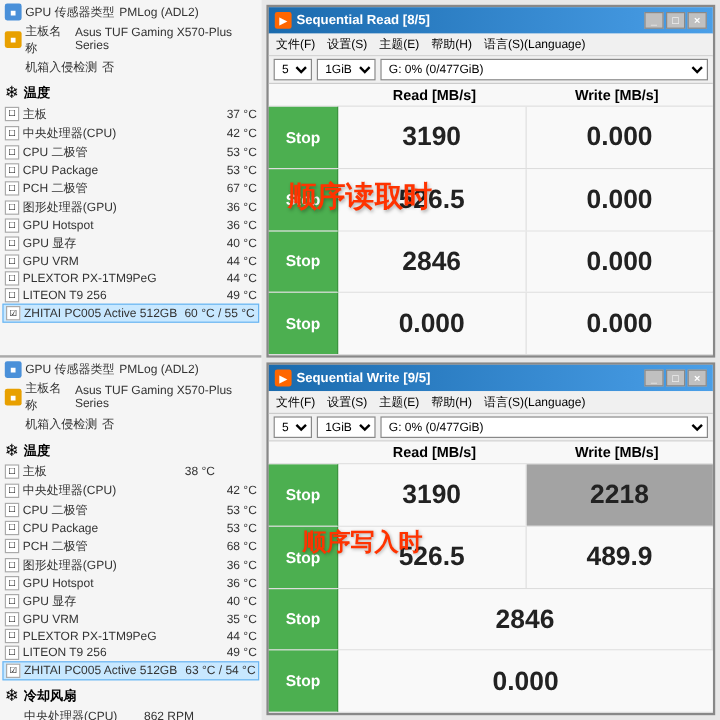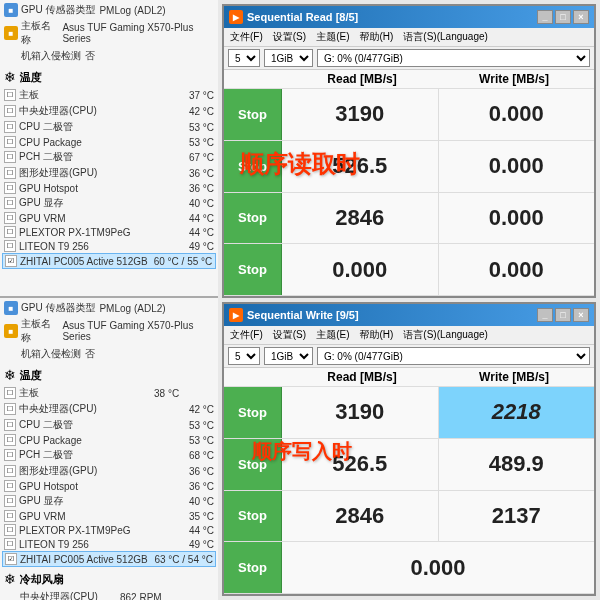--- a/index.html
+++ b/index.html
@@ -377,31 +377,30 @@
       <div style="display:flex; padding:2px 4px; background:#f8f8f8; border-bottom:1px solid #ddd;">
         <div style="width:58px;"></div>
         <div style="flex:1; text-align:center; font-weight:bold; font-size:12px;">Read [MB/s]</div>
         <div style="flex:1; text-align:center; font-weight:bold; font-size:12px;">Write [MB/s]</div>
       </div>
 
       <div id="bench-rows-bot" style="flex:1; display:flex; flex-direction:column;">
           <div style="display: flex; align-items: stretch; flex: 1 1 0%; border-bottom: 1px solid rgb(221, 221, 221);">
             <div style="width: 58px; background: rgb(76, 175, 80); color: white; font-size: 13px; font-weight: bold; border-top: none; border-bottom: none; border-left: none; border-image: initial; display: flex; align-items: center; justify-content: center; cursor: pointer; border-right: 1px solid rgb(56, 142, 60); flex-shrink: 0;">Stop</div>
             <div style="flex: 1 1 0%; display: flex; align-items: center; justify-content: center; font-size: 22px; font-weight: bold; color: rgb(34, 34, 34); background: rgb(249, 249, 249); border-right: 1px solid rgb(221, 221, 221);">3190</div>
-            <div style="flex: 1 1 0%; display: flex; align-items: center; justify-content: center; font-size: 22px; font-weight: bold; color: rgb(34, 34, 34); background: #7dd3fc; font-style: italic;">2218</div>
+            <div style="flex: 1 1 0%; display: flex; align-items: center; justify-content: center; font-size: 22px; font-weight: bold; color: rgb(34, 34, 34); background: #a3a3a3;">2218</div>
           </div>
           <div style="display: flex; align-items: stretch; flex: 1 1 0%; border-bottom: 1px solid rgb(221, 221, 221);">
             <div style="width: 58px; background: rgb(76, 175, 80); color: white; font-size: 13px; font-weight: bold; border-top: none; border-bottom: none; border-left: none; border-image: initial; display: flex; align-items: center; justify-content: center; cursor: pointer; border-right: 1px solid rgb(56, 142, 60); flex-shrink: 0;">Stop</div>
             <div style="flex: 1 1 0%; display: flex; align-items: center; justify-content: center; font-size: 22px; font-weight: bold; color: rgb(34, 34, 34); background: rgb(249, 249, 249); border-right: 1px solid rgb(221, 221, 221);">526.5</div>
             <div style="flex: 1 1 0%; display: flex; align-items: center; justify-content: center; font-size: 22px; font-weight: bold; color: rgb(34, 34, 34); background: rgb(249, 249, 249);">489.9</div>
           </div>
           <div style="display: flex; align-items: stretch; flex: 1 1 0%; border-bottom: 1px solid rgb(221, 221, 221);">
             <div style="width: 58px; background: rgb(76, 175, 80); color: white; font-size: 13px; font-weight: bold; border-top: none; border-bottom: none; border-left: none; border-image: initial; display: flex; align-items: center; justify-content: center; cursor: pointer; border-right: 1px solid rgb(56, 142, 60); flex-shrink: 0;">Stop</div>
             <div style="flex: 1 1 0%; display: flex; align-items: center; justify-content: center; font-size: 22px; font-weight: bold; color: rgb(34, 34, 34); background: rgb(249, 249, 249); border-right: 1px solid rgb(221, 221, 221);">2846</div>
-            <div style="flex: 1 1 0%; display: flex; align-items: center; justify-content: center; font-size: 22px; font-weight: bold; color: rgb(34, 34, 34); background: rgb(249, 249, 249);">2137</div>
           </div>
           <div style="display: flex; align-items: stretch; flex: 1 1 0%; border-bottom: 1px solid rgb(221, 221, 221);">
             <div style="width: 58px; background: rgb(76, 175, 80); color: white; font-size: 13px; font-weight: bold; border-top: none; border-bottom: none; border-left: none; border-image: initial; display: flex; align-items: center; justify-content: center; cursor: pointer; border-right: 1px solid rgb(56, 142, 60); flex-shrink: 0;">Stop</div>
             <div style="flex: 1 1 0%; display: flex; align-items: center; justify-content: center; font-size: 22px; font-weight: bold; color: rgb(34, 34, 34); background: rgb(249, 249, 249);">0.000</div>
           </div>
         </div>
     </div>
 
   </div>
 

